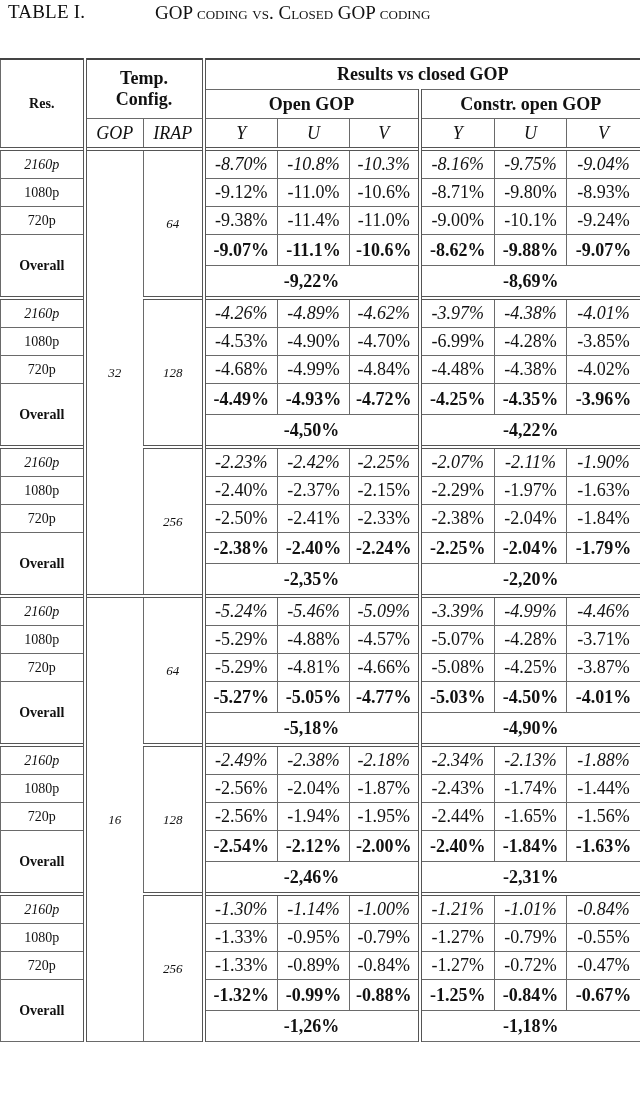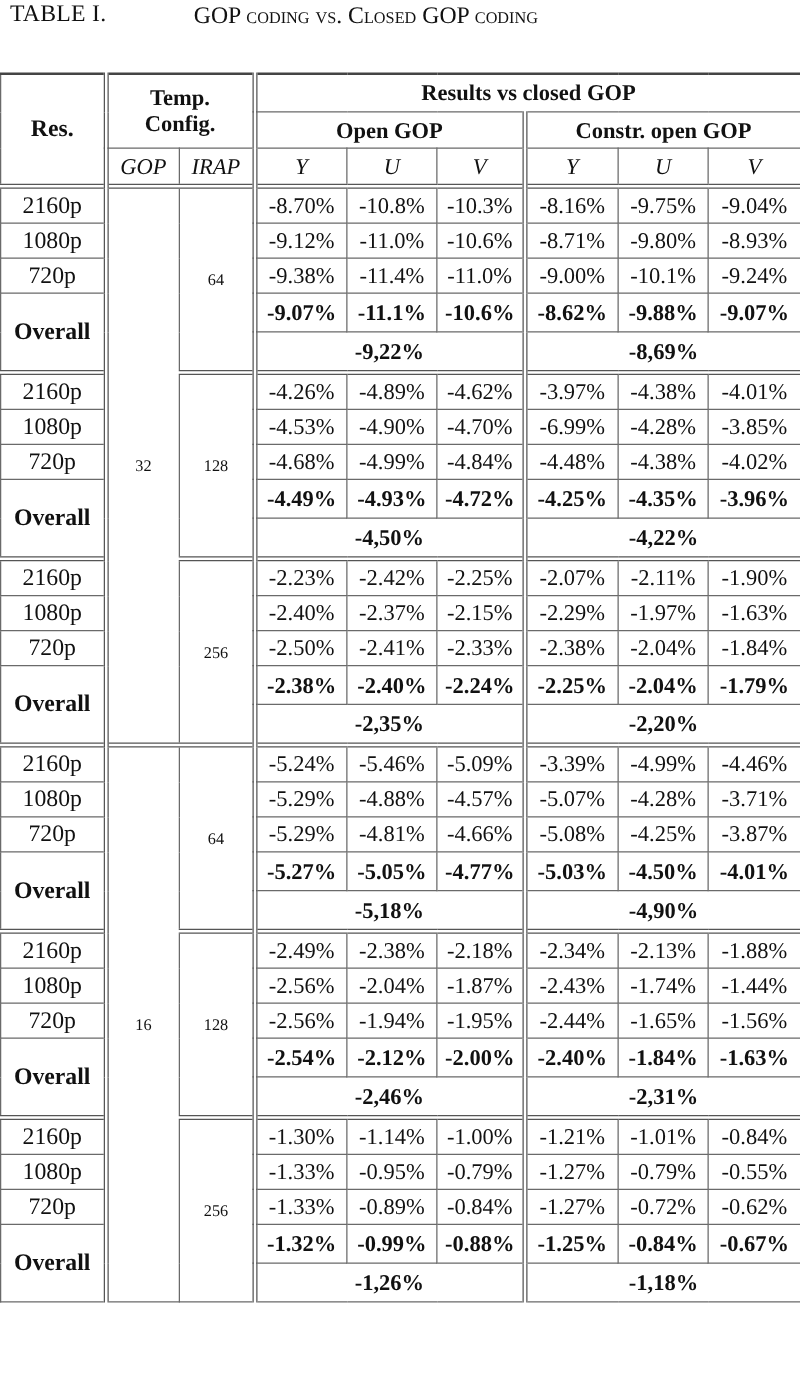--- a/index.html
+++ b/index.html
@@ -9,29 +9,29 @@
   .cap-label { position:absolute; left:8px; top:1px; font-size:19px; letter-spacing:0.2px; }
   .cap-text { position:absolute; left:154px; top:1px; font-size:19px; line-height:23px; font-variant:small-caps; width:500px; }
   .cap-text .l2 { display:block; padding-left:1px; }
   table { position:absolute; left:0; top:58px; border-collapse:collapse; table-layout:fixed; width:640px; }
   td, th { border:1px solid #6a6a6a; padding:0; text-align:center; vertical-align:middle;
            font-size:18px; font-weight:normal; white-space:nowrap; overflow:hidden; }
   th { font-weight:bold;margin-top:21px; }
   .it { font-style:italic; font-weight:normal; }
   .b { font-weight:bold; }
   .dr { border-right:4px double #555; }
-  .dt { border-top:4px double #555; }
+  .dt { border-top:4px double #555;font-style:italic; }
   .outer-top { border-top:2px solid #444; }
   tr.h1 td, tr.h1 th { height:29px; }
   tr.h2 th { height:28px; }
   tr.h3 th { height:28px; }
   tr.r td { height:27px; }
   tr.o td { height:30px; }
   tr.a td { height:30px; }
-  .res { font-size:19px; }
+  .res { font-size:14px; }
   .cfg { font-size:13px; vertical-align:middle; }
 </style>
 </head>
 <body>
 
 <div class="caption">
   <span class="cap-label">TABLE I.</span>
   <span class="cap-text">
     <span class="l2">GOP coding vs. Closed GOP coding</span>
   </span>
@@ -300,21 +300,21 @@
         <td class="">-0.79%</td>
         <td class="">-0.55%</td>
       </tr>
       <tr class="r">
         <td class="dr res">720p</td>
         <td class="">-1.33%</td>
         <td class="">-0.89%</td>
         <td class="dr">-0.84%</td>
         <td class="">-1.27%</td>
         <td class="">-0.72%</td>
-        <td class="">-0.62%</td>
+        <td class="">-0.47%</td>
       </tr>
       <tr class="o">
         <td class="dr b res" rowspan="2">Overall</td>
         <td class="b">-1.32%</td>
         <td class="b">-0.99%</td>
         <td class="b dr">-0.88%</td>
         <td class="b">-1.25%</td>
         <td class="b">-0.84%</td>
         <td class="b">-0.67%</td>
       </tr>

